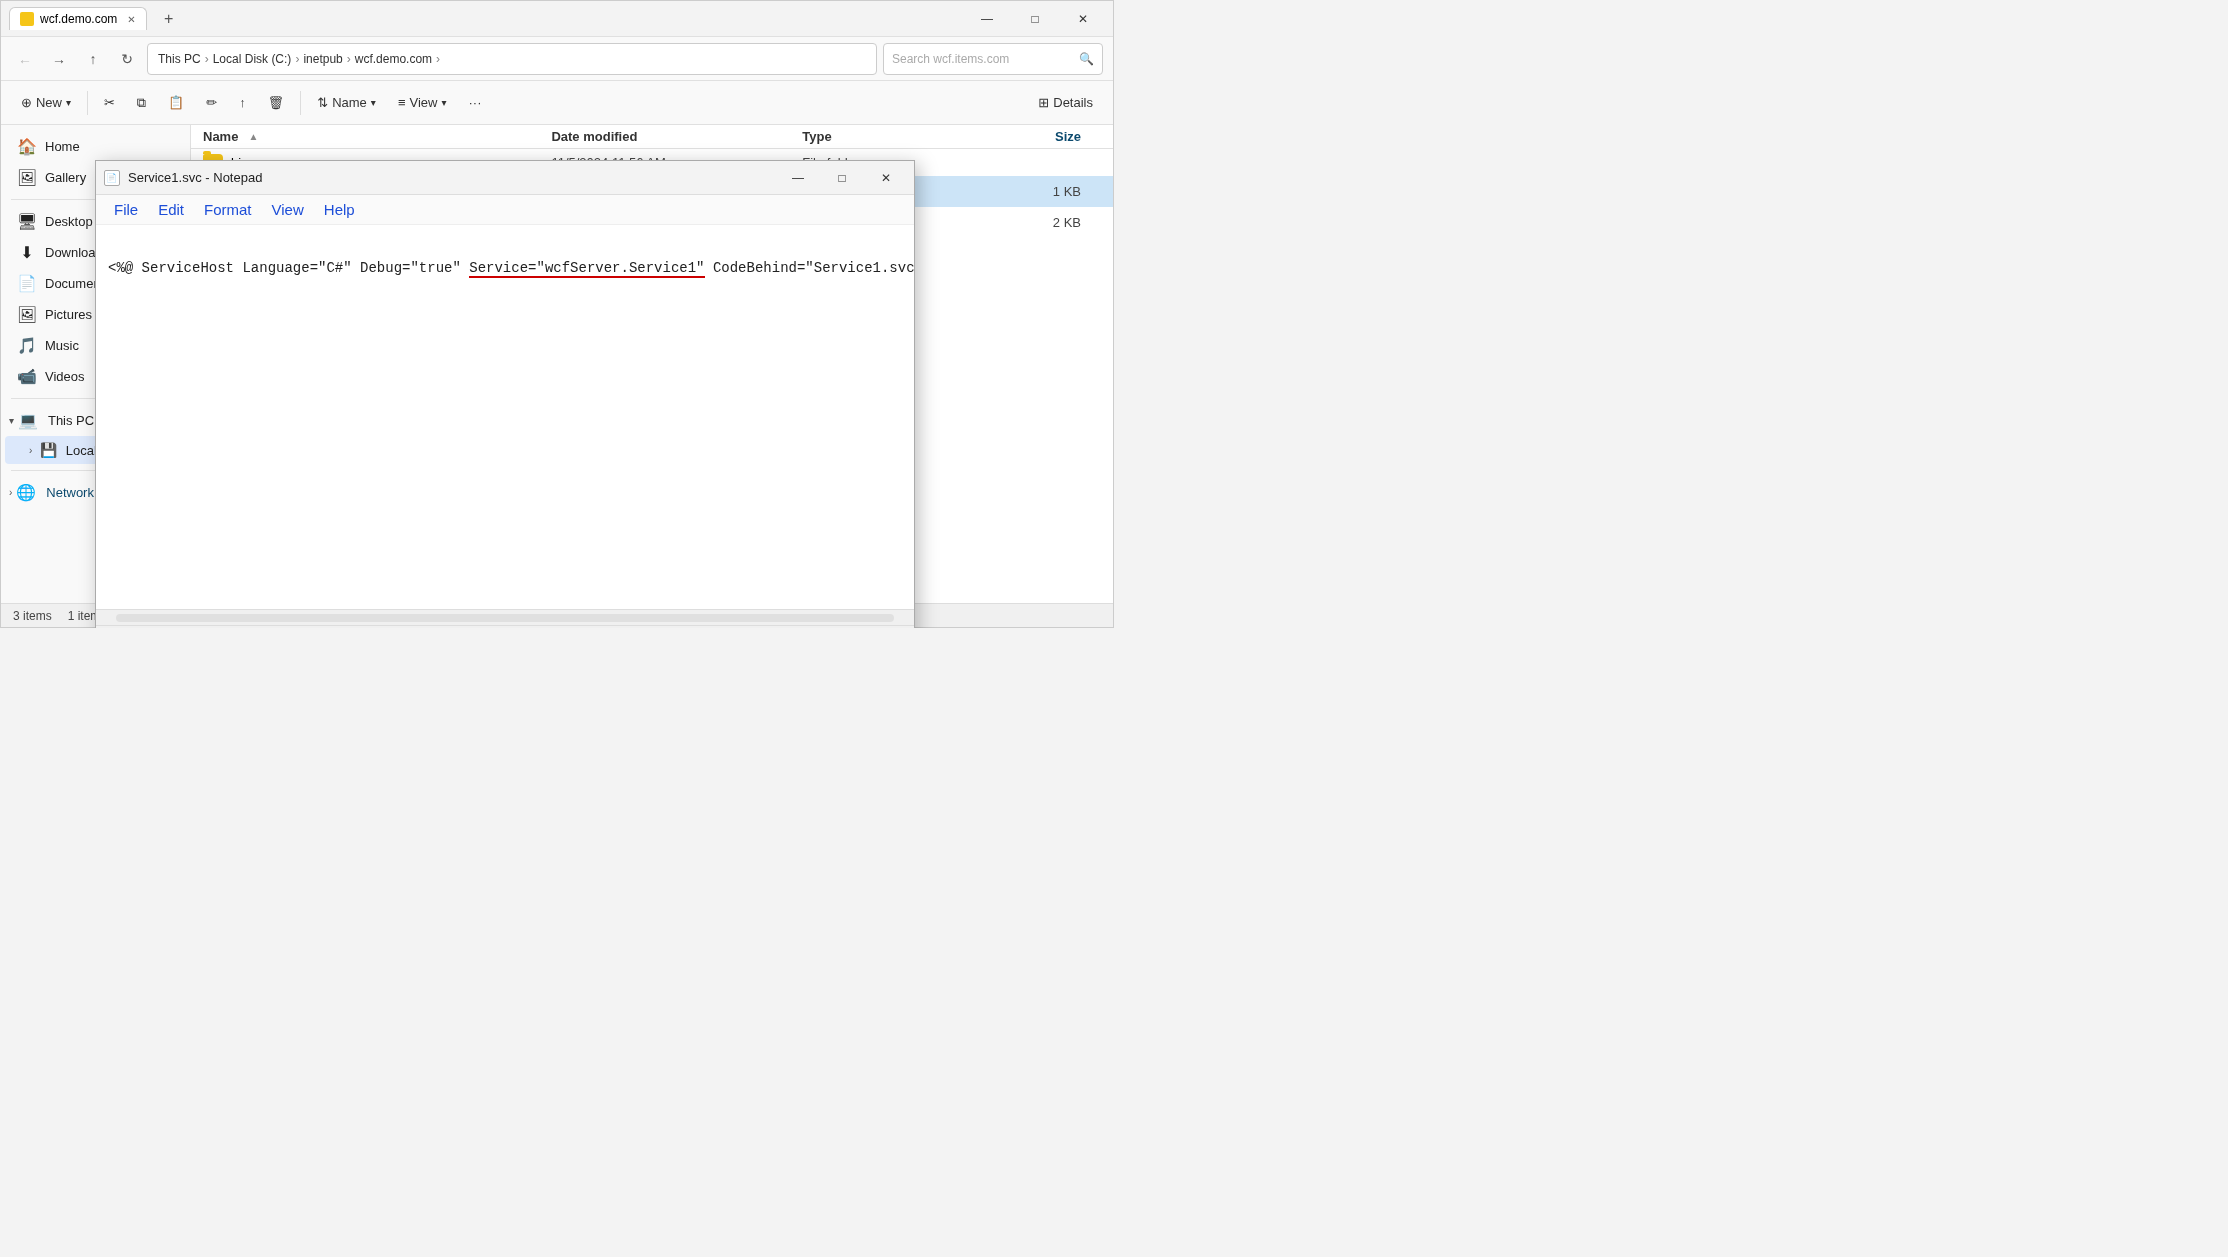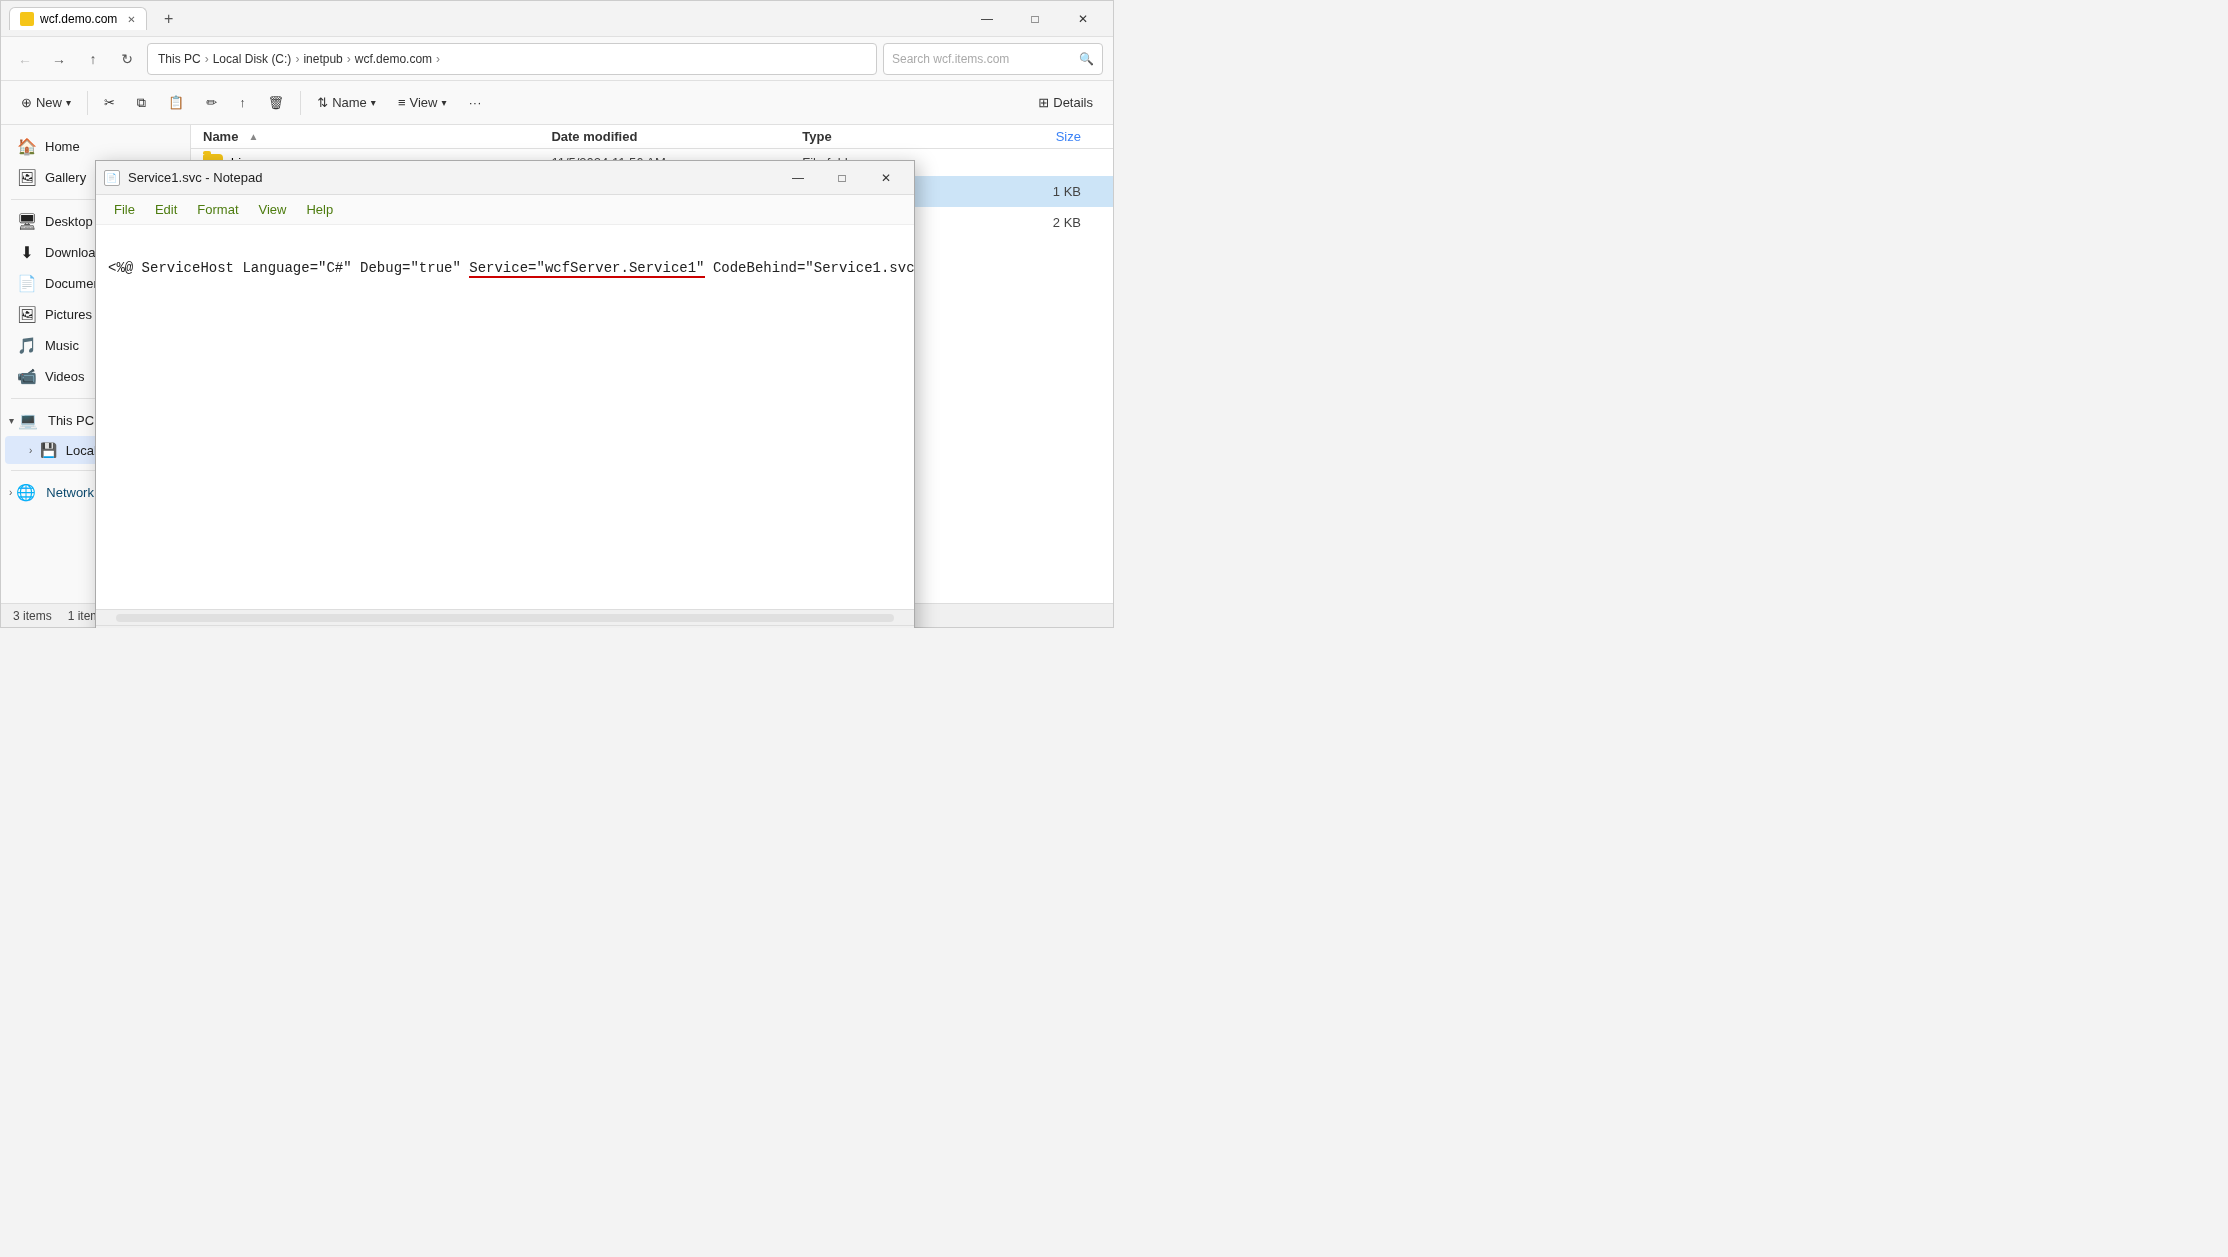--- a/index.html
+++ b/index.html
@@ -249,21 +249,21 @@
       z-index: 10;
     }
     .col-sort-arrow {
       font-size: 10px;
       color: #888;
       margin-left: 2px;
     }
     .file-list-header .col-name { flex: 2.5; font-weight: 600; color: #333; }
     .file-list-header .col-date { flex: 1.8; font-weight: 600; color: #333; }
     .file-list-header .col-type { flex: 1.2; font-weight: 600; color: #333; }
-    .file-list-header .col-size { flex: 0.8; font-weight: 400; color: #3b82f6; text-align: right; padding-right: 20px; }
+    .file-list-header .col-size { flex: 0.8; font-weight: 700; color: #0c4a6e; text-align: right; padding-right: 20px; }
 
     .file-row {
       display: flex;
       align-items: center;
       padding: 5px 12px;
       cursor: pointer;
       border-bottom: 1px solid transparent;
     }
     .file-row.selected { background: #cce4f7; }
     .col-name { flex: 2.5; display: flex; align-items: center; gap: 8px; }
@@ -377,22 +377,22 @@
       align-items: center;
       height: 30px;
       padding: 0 8px;
       border-bottom: 1px solid #eee;
       background: #fafafa;
     }
     .menu-item {
       padding: 4px 10px;
       cursor: pointer;
       border-radius: 3px;
-      font-size: 13px;
-      color: #4d7c0f;
+      font-size: 15px;
+      color: #1d4ed8;
     }
 
     .notepad-content {
       flex: 1;
       padding: 10px 12px;
       font-family: 'Consolas', 'Courier New', monospace;
       font-size: 14px;
       color: #222;
       overflow: auto;
       background: #fff;

